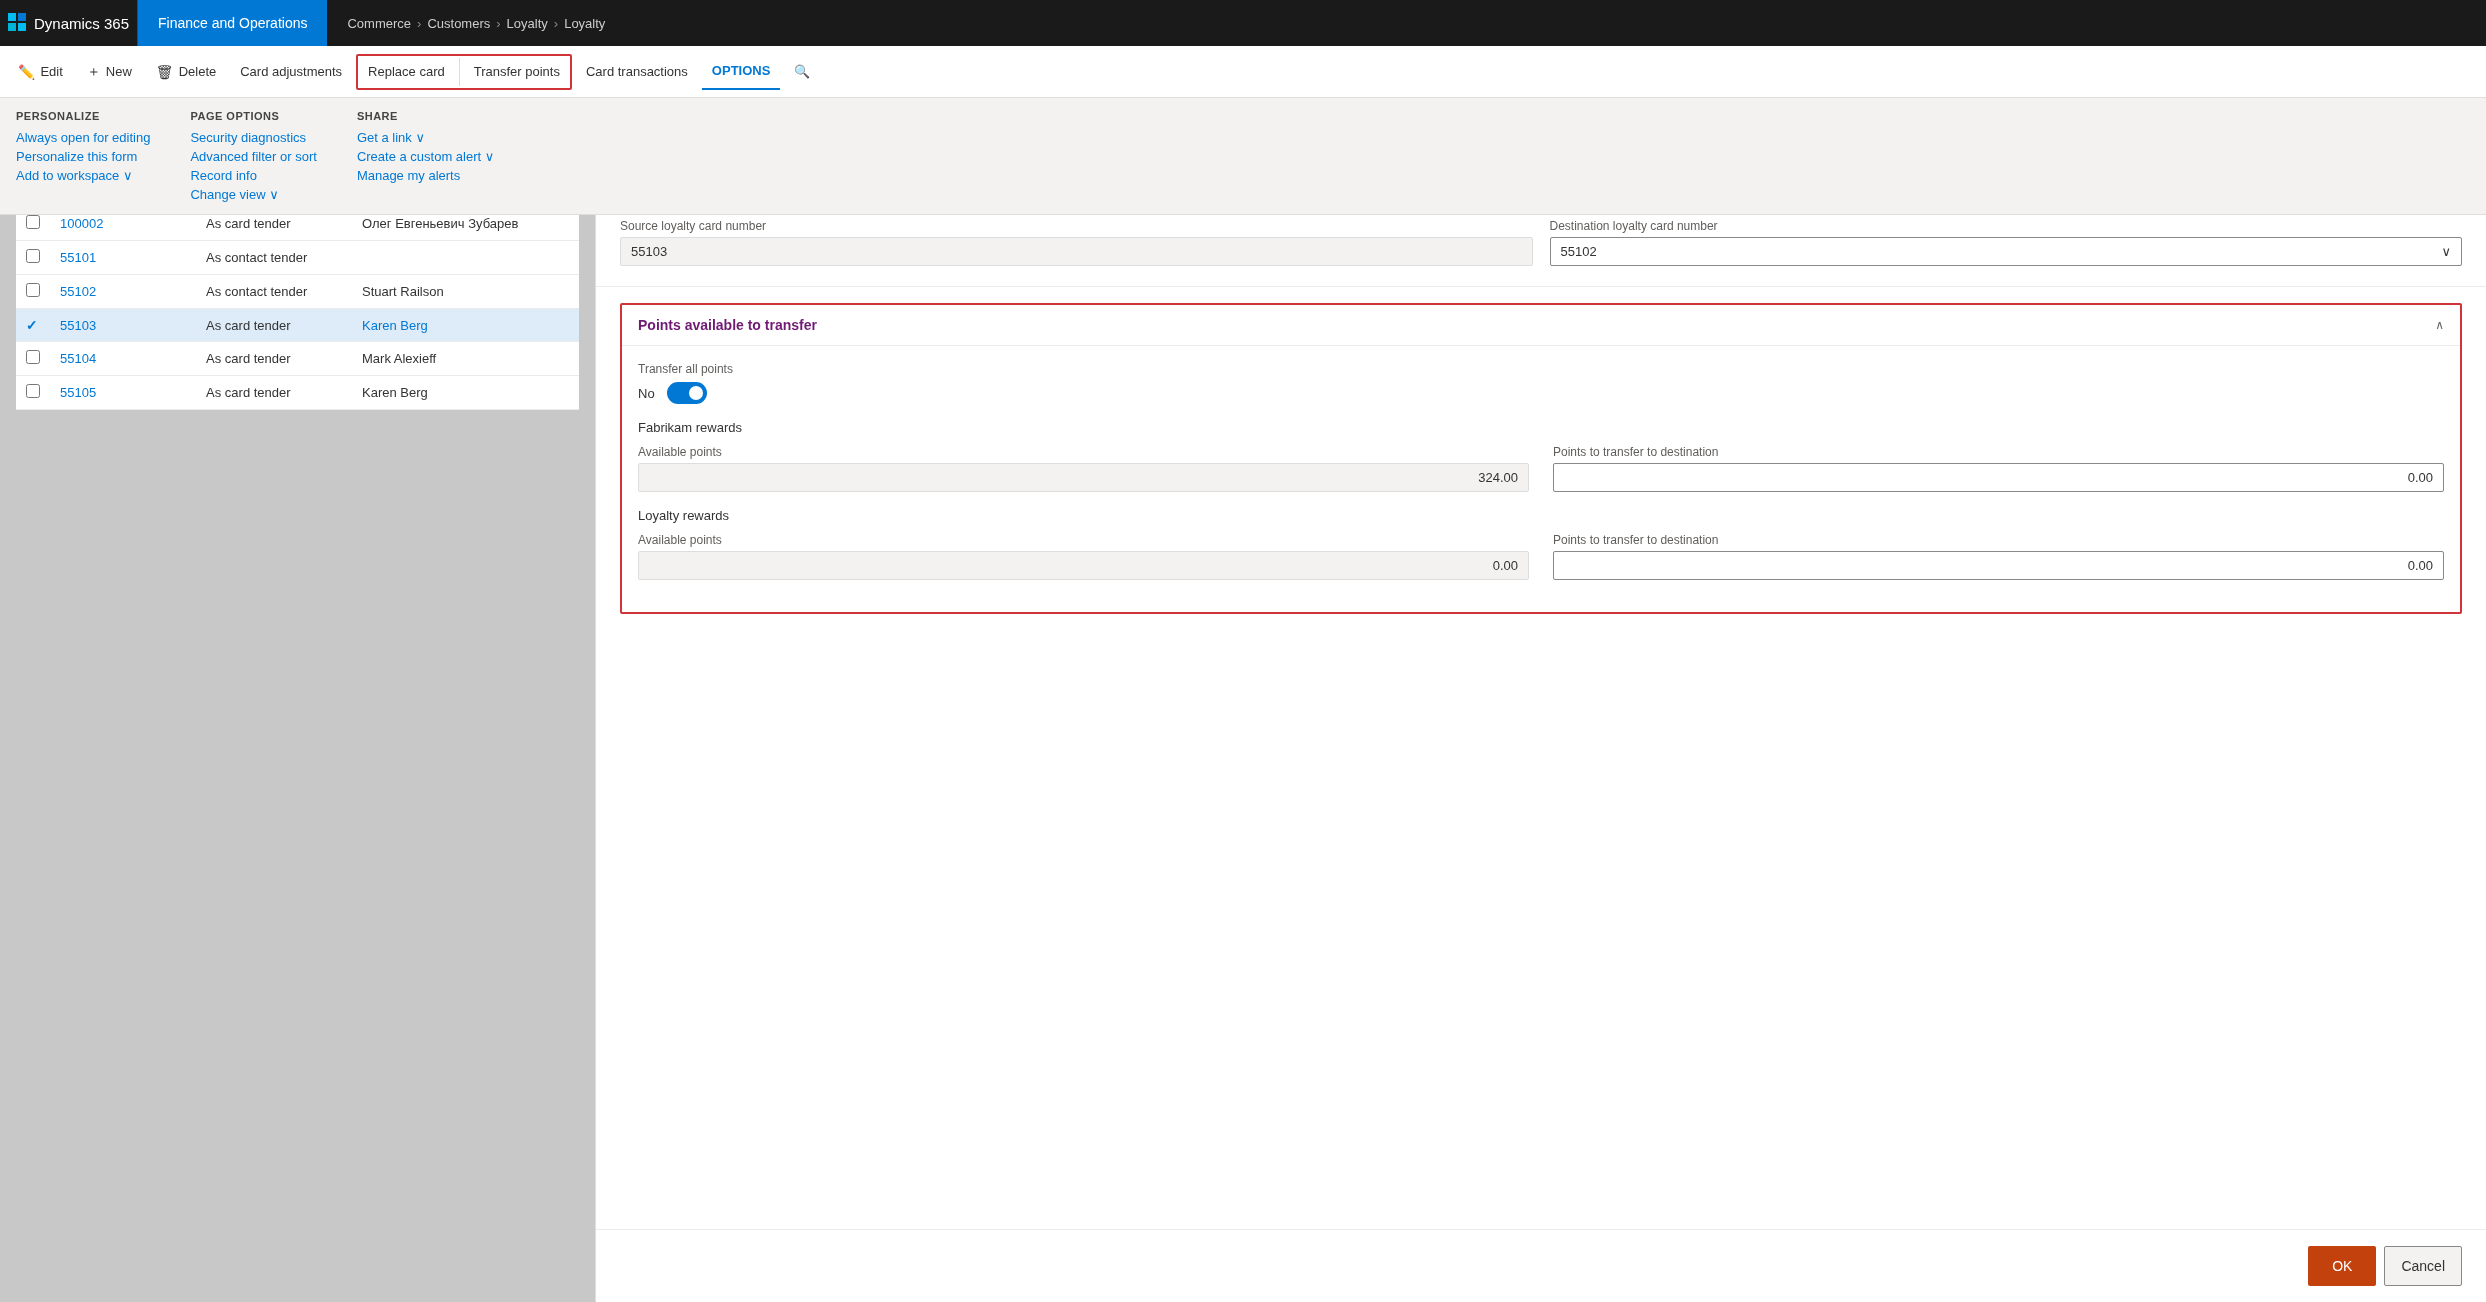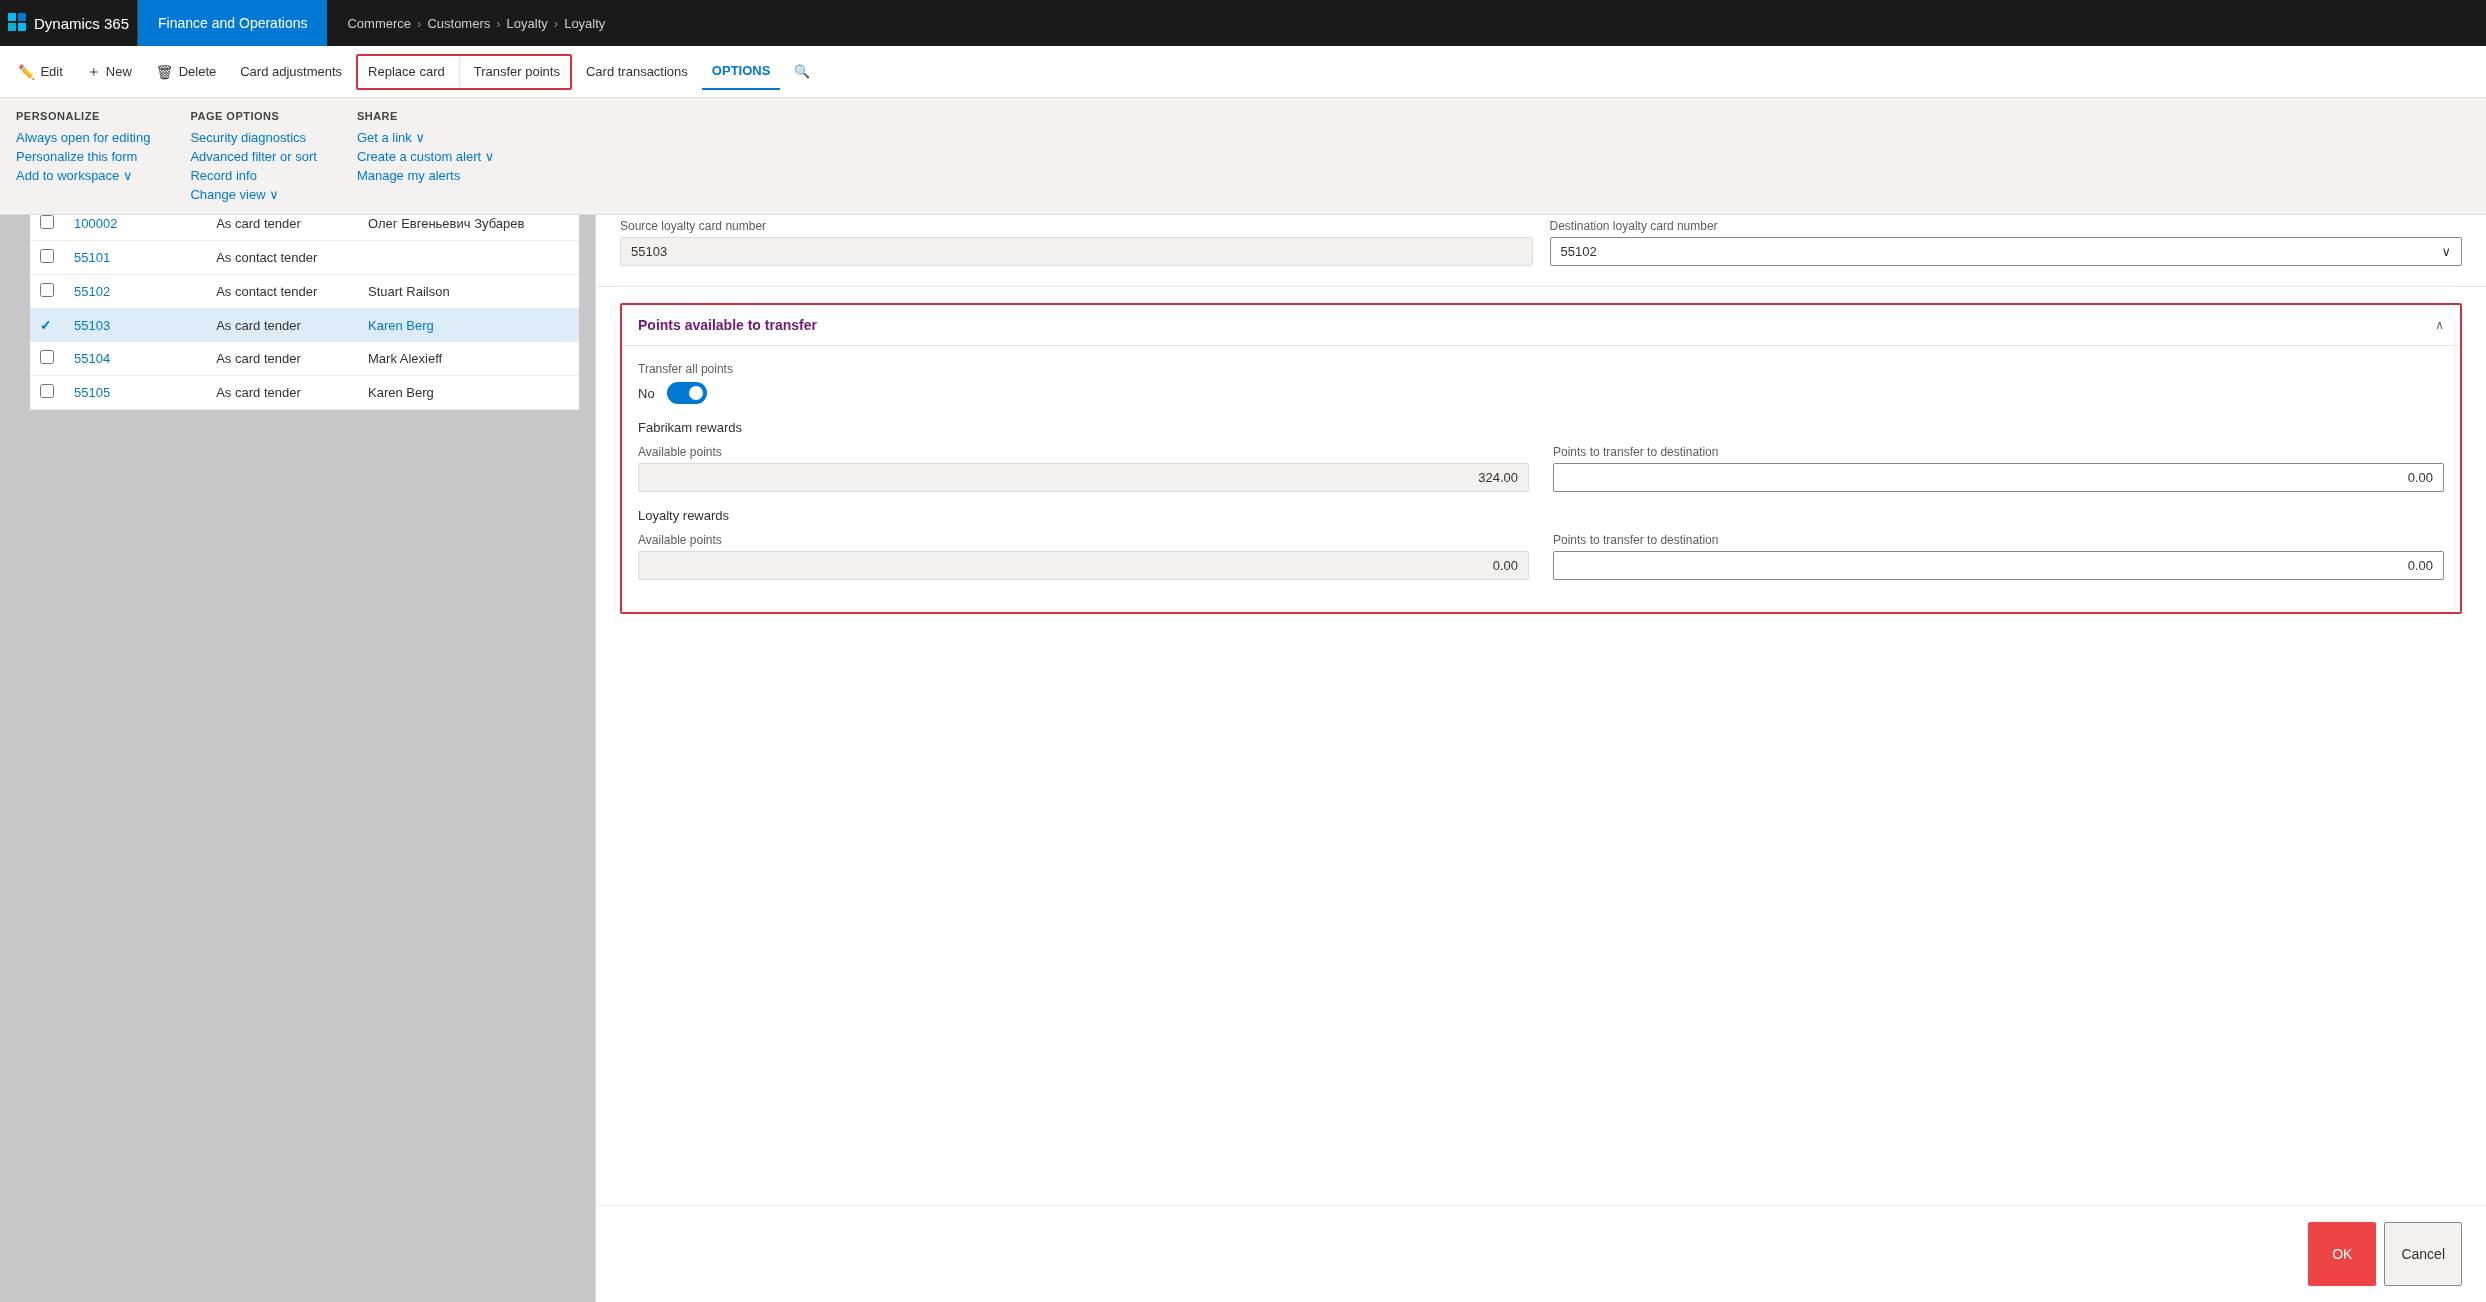--- a/index.html
+++ b/index.html
@@ -148,21 +148,20 @@
     
     .left-panel {
       flex: 0 0 595px;
       background: #c8c8c8;
       overflow-y: auto;
       padding: 16px;
     }
 
     .loyalty-cards-section {
       background: #fca5a5;
-      margin-left: 14px;
     }
     .loyalty-cards-title {
       font-size: 11px;
       font-weight: 600;
       color: #444;
       text-transform: uppercase;
       letter-spacing: 0.5px;
       margin-bottom: 10px;
     }
     .filter-input-wrap {
@@ -437,24 +436,24 @@
       padding: 16px 24px;
       display: flex;
       justify-content: flex-end;
       gap: 8px;
       border-top: 1px solid #edebe9;
       background: #fff;
       position: sticky;
       bottom: 0;
     }
     .btn-ok {
-      background: #ef4444;
+      background: #c2410c;
       color: #fff;
       border: none;
-      padding: 24px 24px;
+      padding: 12px 24px;
       font-size: 14px;
       cursor: pointer;
       border-radius: 2px;
       font-weight: 500;
     }
     .btn-cancel {
       background: #f3f2f1;
       color: #333;
       border: 1px solid #8a8886;
       padding: 8px 16px;

